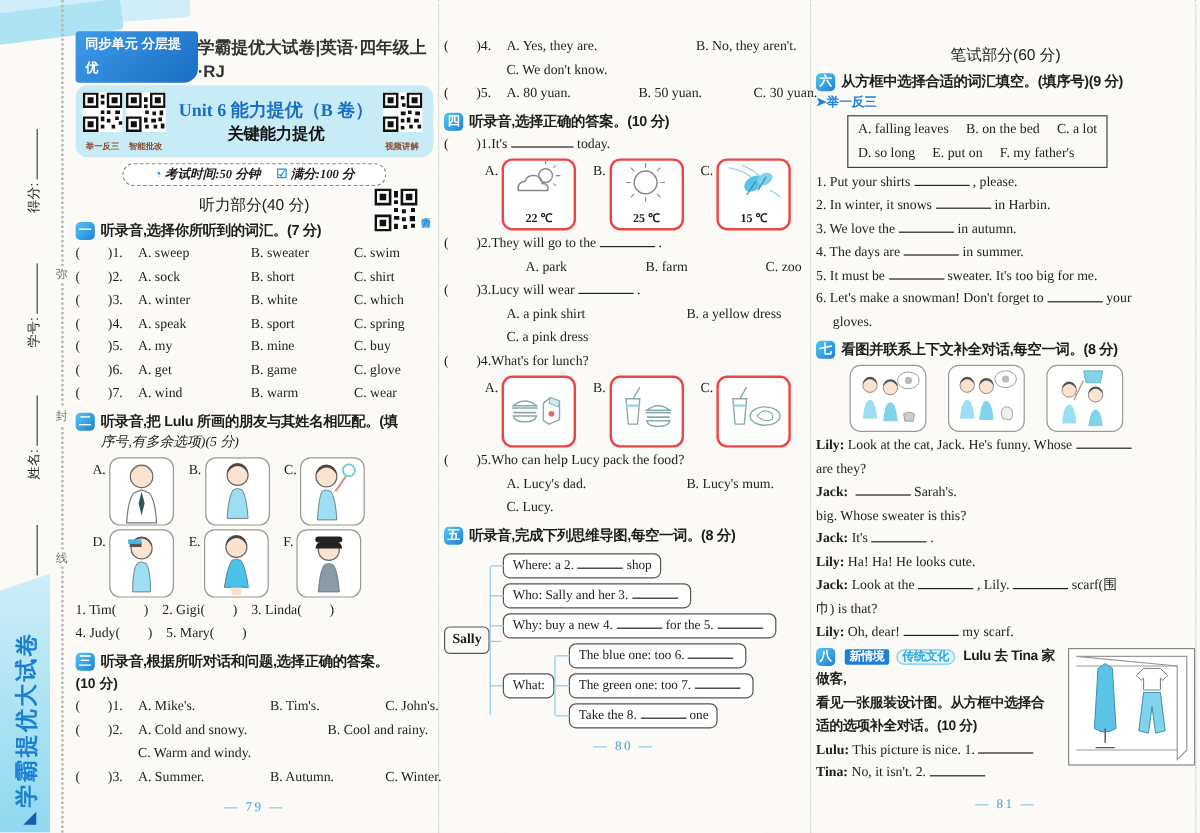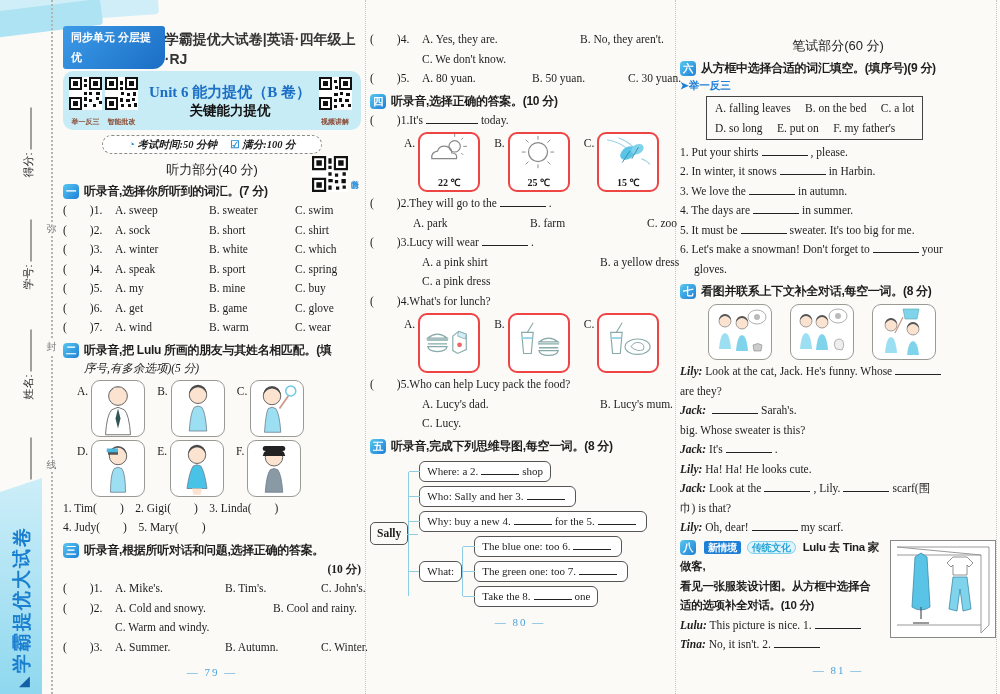--- a/index.html
+++ b/index.html
@@ -43,21 +43,21 @@
   .audioqr{position:absolute;right:2px;top:-4px;display:flex;}
   .audioqr .qr{width:36px;height:36px;}
   .vlabel{writing-mode:vertical-rl;font-family:"Liberation Sans",sans-serif;font-size:8px;color:#2a8fd8;line-height:10px;margin-left:1px;}
   .sec{display:flex;align-items:baseline;font-family:"Liberation Sans",sans-serif;font-weight:bold;font-size:12px;line-height:19px;margin-top:3px;letter-spacing:-0.3px;white-space:nowrap;}
   .secno{flex:0 0 auto;width:16px;height:15px;background:linear-gradient(135deg,#56c8f0,#1e7fd6);color:#fff;border-radius:4px;text-align:center;line-height:15px;font-size:10.5px;margin-right:5px;align-self:center;}
   .kai{font-style:italic;font-family:"Liberation Serif",serif;font-weight:normal;font-size:11.5px;line-height:17px;margin-left:21px;}
   
   .g4{display:grid;grid-template-columns:52px 94px 86px auto;}
   .g4b{display:grid;grid-template-columns:52px 110px 96px auto;}
   .ind{margin-left:52px;}
-  .optpair{display:grid;grid-template-columns:150px auto;margin-left:52px;gap:28px;}
+  .optpair{display:grid;grid-template-columns:150px auto;margin-left:52px;}
   .o2{display:grid;grid-template-columns:52px 158px auto;}
   
   .cardrow{display:flex;margin:3px 0 2px 14px;}
   .cardcell{display:flex;align-items:flex-start;margin-right:12px;}
   .cardlbl{font-size:11.5px;margin:2px 3px 0 0;}
   .card{width:52px;height:55px;border:1px solid #9a9a94;border-radius:9px;background:#fff;overflow:hidden;position:relative;}
   .wcard{width:58px;height:56px;border:2px solid #ef4444;border-radius:9px;background:#fff;position:relative;}
   .wtemp{position:absolute;bottom:1px;width:100%;text-align:center;font-weight:bold;font-size:10px;line-height:12px;}
   .imgrow{display:flex;margin:2px 0 2px 34px;}
   .imgrow .cardcell{margin-right:14px;}
@@ -71,21 +71,21 @@
   .branches>div::before{content:"";position:absolute;left:-11px;top:50%;width:11px;border-top:1.2px solid #8fcde4;}
   .mbox{border:1.2px solid #555;border-radius:6px;padding:0 7px;font-size:11px;line-height:19px;white-space:nowrap;width:fit-content;background:#fff;}
   .what{display:flex;align-items:center;}
   .sub{margin-left:12px;position:relative;display:flex;flex-direction:column;gap:4px;}
   .sub::before{content:"";position:absolute;left:-12px;top:11px;bottom:11px;border-left:1.2px solid #8fcde4;}
   .sub>div{position:relative;}
   .sub>div::before{content:"";position:absolute;left:-12px;top:50%;width:12px;border-top:1.2px solid #8fcde4;}
   
   .tag{font-family:"Liberation Sans",sans-serif;font-weight:bold;font-size:10.5px;color:#1e7fd6;line-height:15px;}
   .wordbox{border:1.2px solid #444;margin:3px 0 3px 26px;padding:1px 8px;line-height:20px;width:fit-content;}
-  .speaker{font-weight:bold;font-style:italic;}
+  .speaker{font-weight:bold;}
   .dl{white-space:nowrap;}
   .badge1{background:#1e7fd6;color:#fff;font-family:"Liberation Sans",sans-serif;font-size:10px;font-weight:bold;padding:1px 4px;border-radius:2px;margin-right:3px;}
   .badge2{background:#dff4fb;color:#2aa6d8;border:1px solid #7fd0ea;font-family:"Liberation Sans",sans-serif;font-size:10px;font-weight:bold;padding:0 4px;border-radius:8px;margin-right:4px;text-align:center;}
   .s8wrap{position:relative;}
   .s8text{width:204px;font-family:"Liberation Sans",sans-serif;font-weight:bold;font-size:11.5px;letter-spacing:-0.3px;}
   .clothes{position:absolute;right:0;top:2px;width:104px;height:96px;border:1px solid #888;background:#fff;}
   .footer{text-align:center;color:#4aa3d8;font-size:11px;margin-top:6px;letter-spacing:2px;}
 </style>
 </head>
 <body>
@@ -284,21 +284,21 @@
         </div>
     </div>
 
     <div class="ln"><span>1. Tim(　　)</span>　<span>2. Gigi(　　)</span>　<span>3. Linda(　　)</span></div>
     <div class="ln"><span>4. Judy(　　)</span>　<span>5. Mary(　　)</span></div>
 
     <div class="sec">
       <span class="secno">三</span>
       <span>听录音,根据所听对话和问题,选择正确的答案。</span>
     </div>
-    <div class="ln" style="font-family:Liberation Serif, serif;font-weight:bold;text-align:right;">(10 分)</div>
+    <div class="ln" style="font-family:Liberation Sans, sans-serif;font-weight:bold;">(10 分)</div>
     <div class="ln g4b">
         <span>(　　)1.</span>
         <span>A. Mike's.</span>
         <span>B. Tim's.</span>
         <span>C. John's.</span>
       </div>
     <div class="ln o2">
         <span>(　　)2.</span>
         <span>A. Cold and snowy.</span>
         <span>B. Cool and rainy.</span>
@@ -361,21 +361,21 @@
                 <path d="M8 6q14 2 24 12M20 4q10 4 16 10M44 26q6 2 9 6"></path>
               </g>
               <ellipse cx="30" cy="20" rx="9" ry="6" fill="#59c4e6" transform="rotate(-35 30 20)"></ellipse>
               <ellipse cx="40" cy="16" rx="7" ry="5" fill="#7fd4ec" transform="rotate(-30 40 16)"></ellipse>
               <path d="M24 30l8-12M34 26l7-12" stroke="#3b8aa8" stroke-width="1"></path>
             </svg><div class="wtemp">15 ℃</div></div>
         </div>
     </div>
 
     <div class="ln"><span>(　　)2.</span><span>They will go to the</span><span class="blank"></span><span>.</span></div>
-    <div class="ln" style="display:grid;grid-template-columns:100px 100px auto;margin-left:43px;gap:17px;">
+    <div class="ln" style="display:grid;grid-template-columns:100px 100px auto;margin-left:68px;">
         <span>A. park</span>
         <span>B. farm</span>
         <span>C. zoo</span>
       </div>
 
     <div class="ln"><span>(　　)3.</span><span>Lucy will wear</span><span class="blank"></span><span>.</span></div>
     <div class="ln optpair">
         <span>A. a pink shirt</span>
         <span>B. a yellow dress</span>
       </div>

